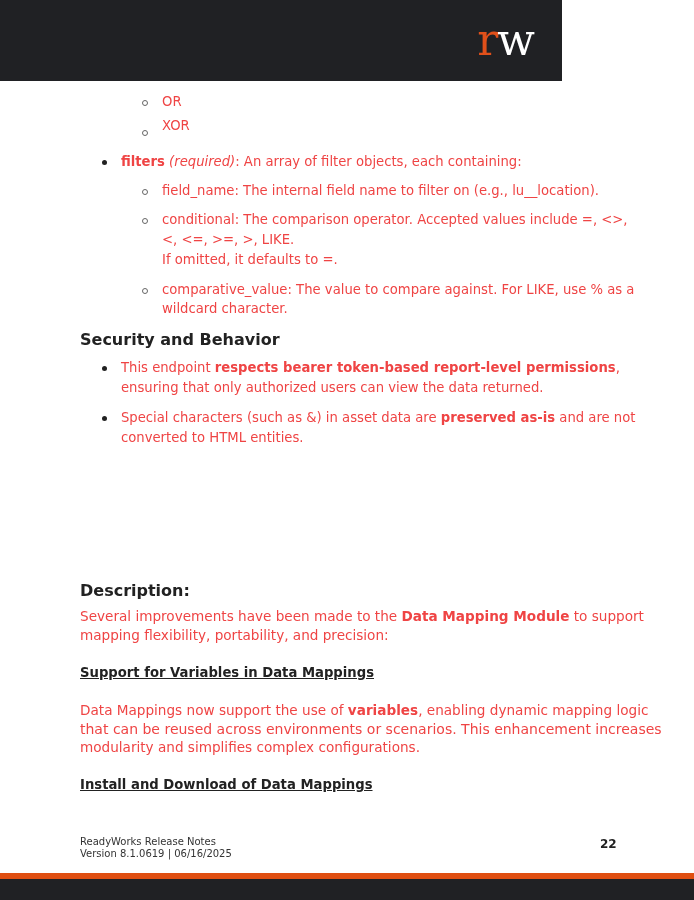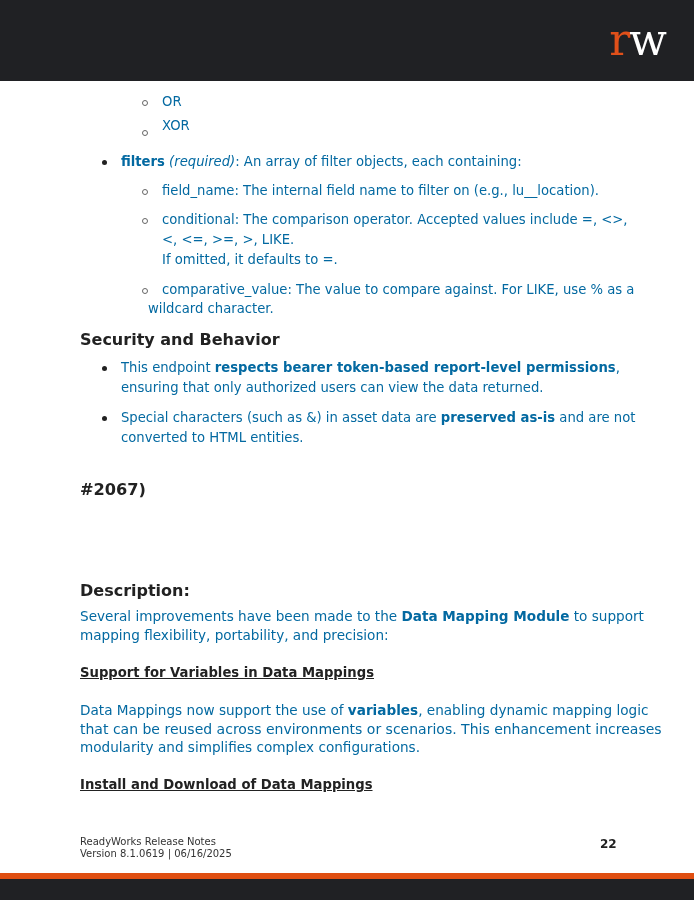--- a/index.html
+++ b/index.html
@@ -2,38 +2,38 @@
 <html><head>
 <meta charset="utf-8">
 <style>
   html, body { margin: 0; padding: 0; }
   body {
     width: 694px; height: 900px; position: relative; overflow: hidden;
     background: #ffffff; color: #222222;
     font-family: "DejaVu Sans", "Liberation Sans", sans-serif;
   }
   .header {
-    position: absolute; left: 0; top: 0; width: 694px; height: 81px;
+    position: absolute; left: 0; top: 0; width: 562px; height: 81px;
     background: #202124;
   }
   .logo {
     position: absolute; right: 28px; top: 10px;
     font-family: "DejaVu Serif", "Liberation Serif", serif;
     font-size: 44px; line-height: 60px; letter-spacing: -1px;
   }
   .logo .r { color: #e0501a; }
   .logo .w { color: #ffffff; }
 
   .content { position: absolute; left: 80px; top: 0; width: 540px; font-size: 13.2px; }
   .abs { position: absolute; white-space: nowrap; }
 
   .sub-bullet { position: absolute; width: 6px; height: 6px; border: 1px solid #666; border-radius: 50%; box-sizing: border-box; }
   .dot-bullet { position: absolute; width: 5px; height: 5px; background: #222; border-radius: 50%; }
 
-  .txt { position: absolute; line-height: 19px; color: #0369a1; }
+  .txt { position: absolute; line-height: 19px; color: #ef4444; }
   b { font-weight: bold; }
   i { font-style: italic; }
 
   .h-section { position: absolute; font-weight: bold; font-size: 16px; color: #222; }
   .h-big { position: absolute; font-weight: bold; font-size: 16.2px; line-height: 23.5px; color: #222; width: 540px; }
   .h-under { position: absolute; font-weight: bold; font-size: 13.2px; text-decoration: underline; color: #222; }
 
   .footer-left { position: absolute; left: 80px; top: 836px; font-size: 10px; line-height: 12px; color: #333; }
   .footer-page { position: absolute; left: 600px; top: 837px; font-size: 12px; font-weight: bold; color: #222; }
   .orange-bar { position: absolute; left: 0; top: 873px; width: 694px; height: 6px; background: #e04f12; }
@@ -61,34 +61,33 @@
   <span class="sub-bullet" style="left:62px; top:189px;"></span>
   <span class="txt abs" style="left:82px; top:181px;">field_name: The internal field name to filter on (e.g., lu__location).</span>
 
   <span class="sub-bullet" style="left:62px; top:218px;"></span>
   <span class="txt abs" style="left:82px; top:210px;">conditional: The comparison operator. Accepted values include =, &lt;&gt;,</span>
   <span class="txt abs" style="left:82px; top:230px;">&lt;, &lt;=, &gt;=, &gt;, LIKE.</span>
   <span class="txt abs" style="left:82px; top:250px;">If omitted, it defaults to =.</span>
 
   <span class="sub-bullet" style="left:62px; top:288px;"></span>
   <span class="txt abs" style="left:82px; top:280px;">comparative_value: The value to compare against. For LIKE, use % as a</span>
-  <span class="txt abs" style="left:68px; top:299px;">wildcard character.</span>
+  <span class="txt abs" style="left:82px; top:299px;">wildcard character.</span>
 
   <span class="h-section abs" style="left:0; top:330px;">Security and Behavior</span>
 
   <span class="dot-bullet" style="left:22px; top:366px;"></span>
   <span class="txt abs" style="left:41px; top:358px;"><span>This endpoint </span><b>respects bearer token-based report-level permissions</b><span>,</span></span>
   <span class="txt abs" style="left:41px; top:378px;">ensuring that only authorized users can view the data returned.</span>
 
   <span class="dot-bullet" style="left:22px; top:416px;"></span>
   <span class="txt abs" style="left:41px; top:408px;"><span>Special characters (such as &amp;) in asset data are </span><b>preserved as-is</b><span> and are not</span></span>
   <span class="txt abs" style="left:41px; top:428px;">converted to HTML entities.</span>
 
   <div class="h-big" style="left:0; top:478px;">
-    <div>#2067)</div>
   </div>
 
   <span class="h-section abs" style="left:0; top:581px;">Description:</span>
 
   <span class="txt abs" style="left:0; top:607px; font-size:13.6px;"><span>Several improvements have been made to the </span><b>Data Mapping Module</b><span> to support</span></span>
   <span class="txt abs" style="left:0; top:626px; font-size:13.6px;">mapping flexibility, portability, and precision:</span>
 
   <span class="h-under abs" style="left:0; top:665px;">Support for Variables in Data Mappings</span>
 
   <span class="txt abs" style="left:0; top:701px; font-size:13.6px;"><span>Data Mappings now support the use of </span><b>variables</b><span>, enabling dynamic mapping logic</span></span>

